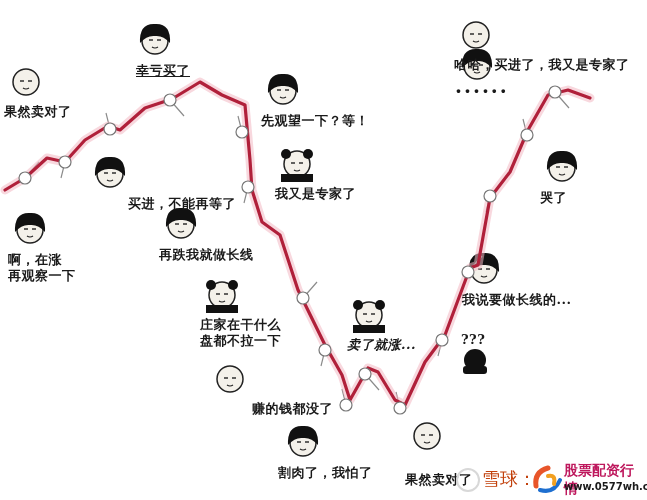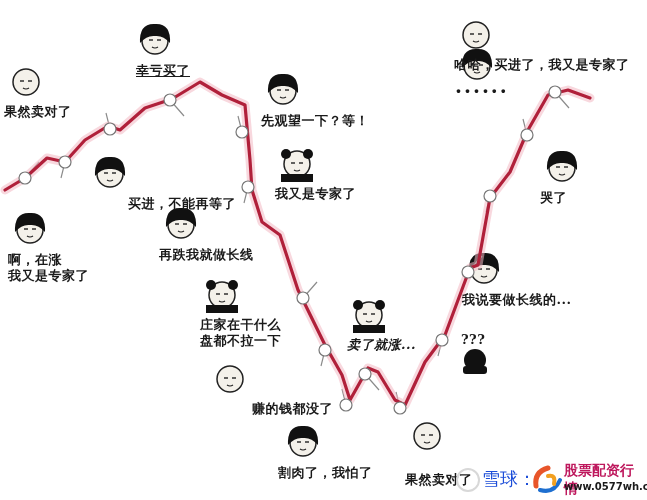--- a/index.html
+++ b/index.html
@@ -171,21 +171,21 @@
         <circle cx="442" cy="340" r="6" fill="#ffffff" stroke="#777777" stroke-width="1.2"></circle>
         <circle cx="468" cy="272" r="6" fill="#ffffff" stroke="#777777" stroke-width="1.2"></circle>
         <circle cx="490" cy="196" r="6" fill="#ffffff" stroke="#777777" stroke-width="1.2"></circle>
         <circle cx="527" cy="135" r="6" fill="#ffffff" stroke="#777777" stroke-width="1.2"></circle>
         <circle cx="555" cy="92" r="6" fill="#ffffff" stroke="#777777" stroke-width="1.2"></circle>
       </g>
   </svg>
 
   <div id="labels-layer">
       <div class="lbl two" style="left: 8px; top: 252px; white-space: pre;">啊，在涨
-我又是专家了</div>
+再观察一下</div>
       <div class="lbl" style="left: 4px; top: 104px; white-space: pre;">果然卖对了</div>
       <div class="lbl" style="left: 88px; top: 196px; white-space: pre; margin-left: 40px;">买进，不能再等了</div>
       <div class="lbl" style="left: 136px; top: 63px; white-space: pre; text-decoration: underline;">幸亏买了</div>
       <div class="lbl" style="left: 261px; top: 113px; white-space: pre;">先观望一下？等！</div>
       <div class="lbl" style="left: 275px; top: 186px; white-space: pre;">我又是专家了</div>
       <div class="lbl" style="left: 159px; top: 247px; white-space: pre;">再跌我就做长线</div>
       <div class="lbl two" style="left: 200px; top: 317px; white-space: pre;">庄家在干什么
 盘都不拉一下</div>
       <div class="lbl" style="left: 208px; top: 401px; white-space: pre; padding-left: 44px;">赚的钱都没了</div>
       <div class="lbl" style="left: 278px; top: 465px; white-space: pre;">割肉了，我怕了</div>
@@ -193,21 +193,21 @@
       <div class="lbl" style="left: 405px; top: 472px; white-space: pre;">果然卖对了</div>
       <div class="lbl" style="left: 461px; top: 332px; white-space: pre;">???</div>
       <div class="lbl" style="left: 462px; top: 292px; white-space: pre;">我说要做长线的...</div>
       <div class="lbl" style="left: 540px; top: 190px; white-space: pre;">哭了</div>
       <div class="lbl" style="left: 455px; top: 78px; white-space: pre; font-size: 20px; letter-spacing: 2px;">......</div>
       <div class="lbl" style="left: 454px; top: 57px; white-space: pre;">哈哈，买进了，我又是专家了</div>
     </div>
 
   <div style="position:absolute;left:454px;top:462px;width:193px;height:38px;">
     <span style="position:absolute;left:2px;top:6px;width:20px;height:20px;border:2px solid #d8d8d8;border-radius:50%;"></span>
-    <span class="wm-text" style="left:28px;top:5px;font-size:18px;color:#1d4ed8;">雪球：</span>
+    <span class="wm-text" style="left:28px;top:5px;font-size:18px;color:#c2410c;">雪球：</span>
     <svg width="34" height="30" style="position:absolute;left:76px;top:2px;" viewBox="0 0 34 30">
       <path d="M6 22 Q4 8 18 4" stroke="#e8552a" stroke-width="5" fill="none" stroke-linecap="round"></path>
       <path d="M10 26 Q24 30 30 16" stroke="#1e6fd0" stroke-width="4" fill="none" stroke-linecap="round"></path>
       <path d="M18 12 Q26 10 24 20" stroke="#f2a020" stroke-width="4" fill="none" stroke-linecap="round"></path>
     </svg>
     <span class="wm-text" style="left:110px;top:0px;font-size:14px;font-weight:bold;color:#be185d;">股票配资行情</span>
     <span class="wm-text" style="left:110px;top:19px;font-size:10px;font-weight:bold;color:#1a1a1a;">www.0577wh.com</span>
   </div>
 </div>
 

